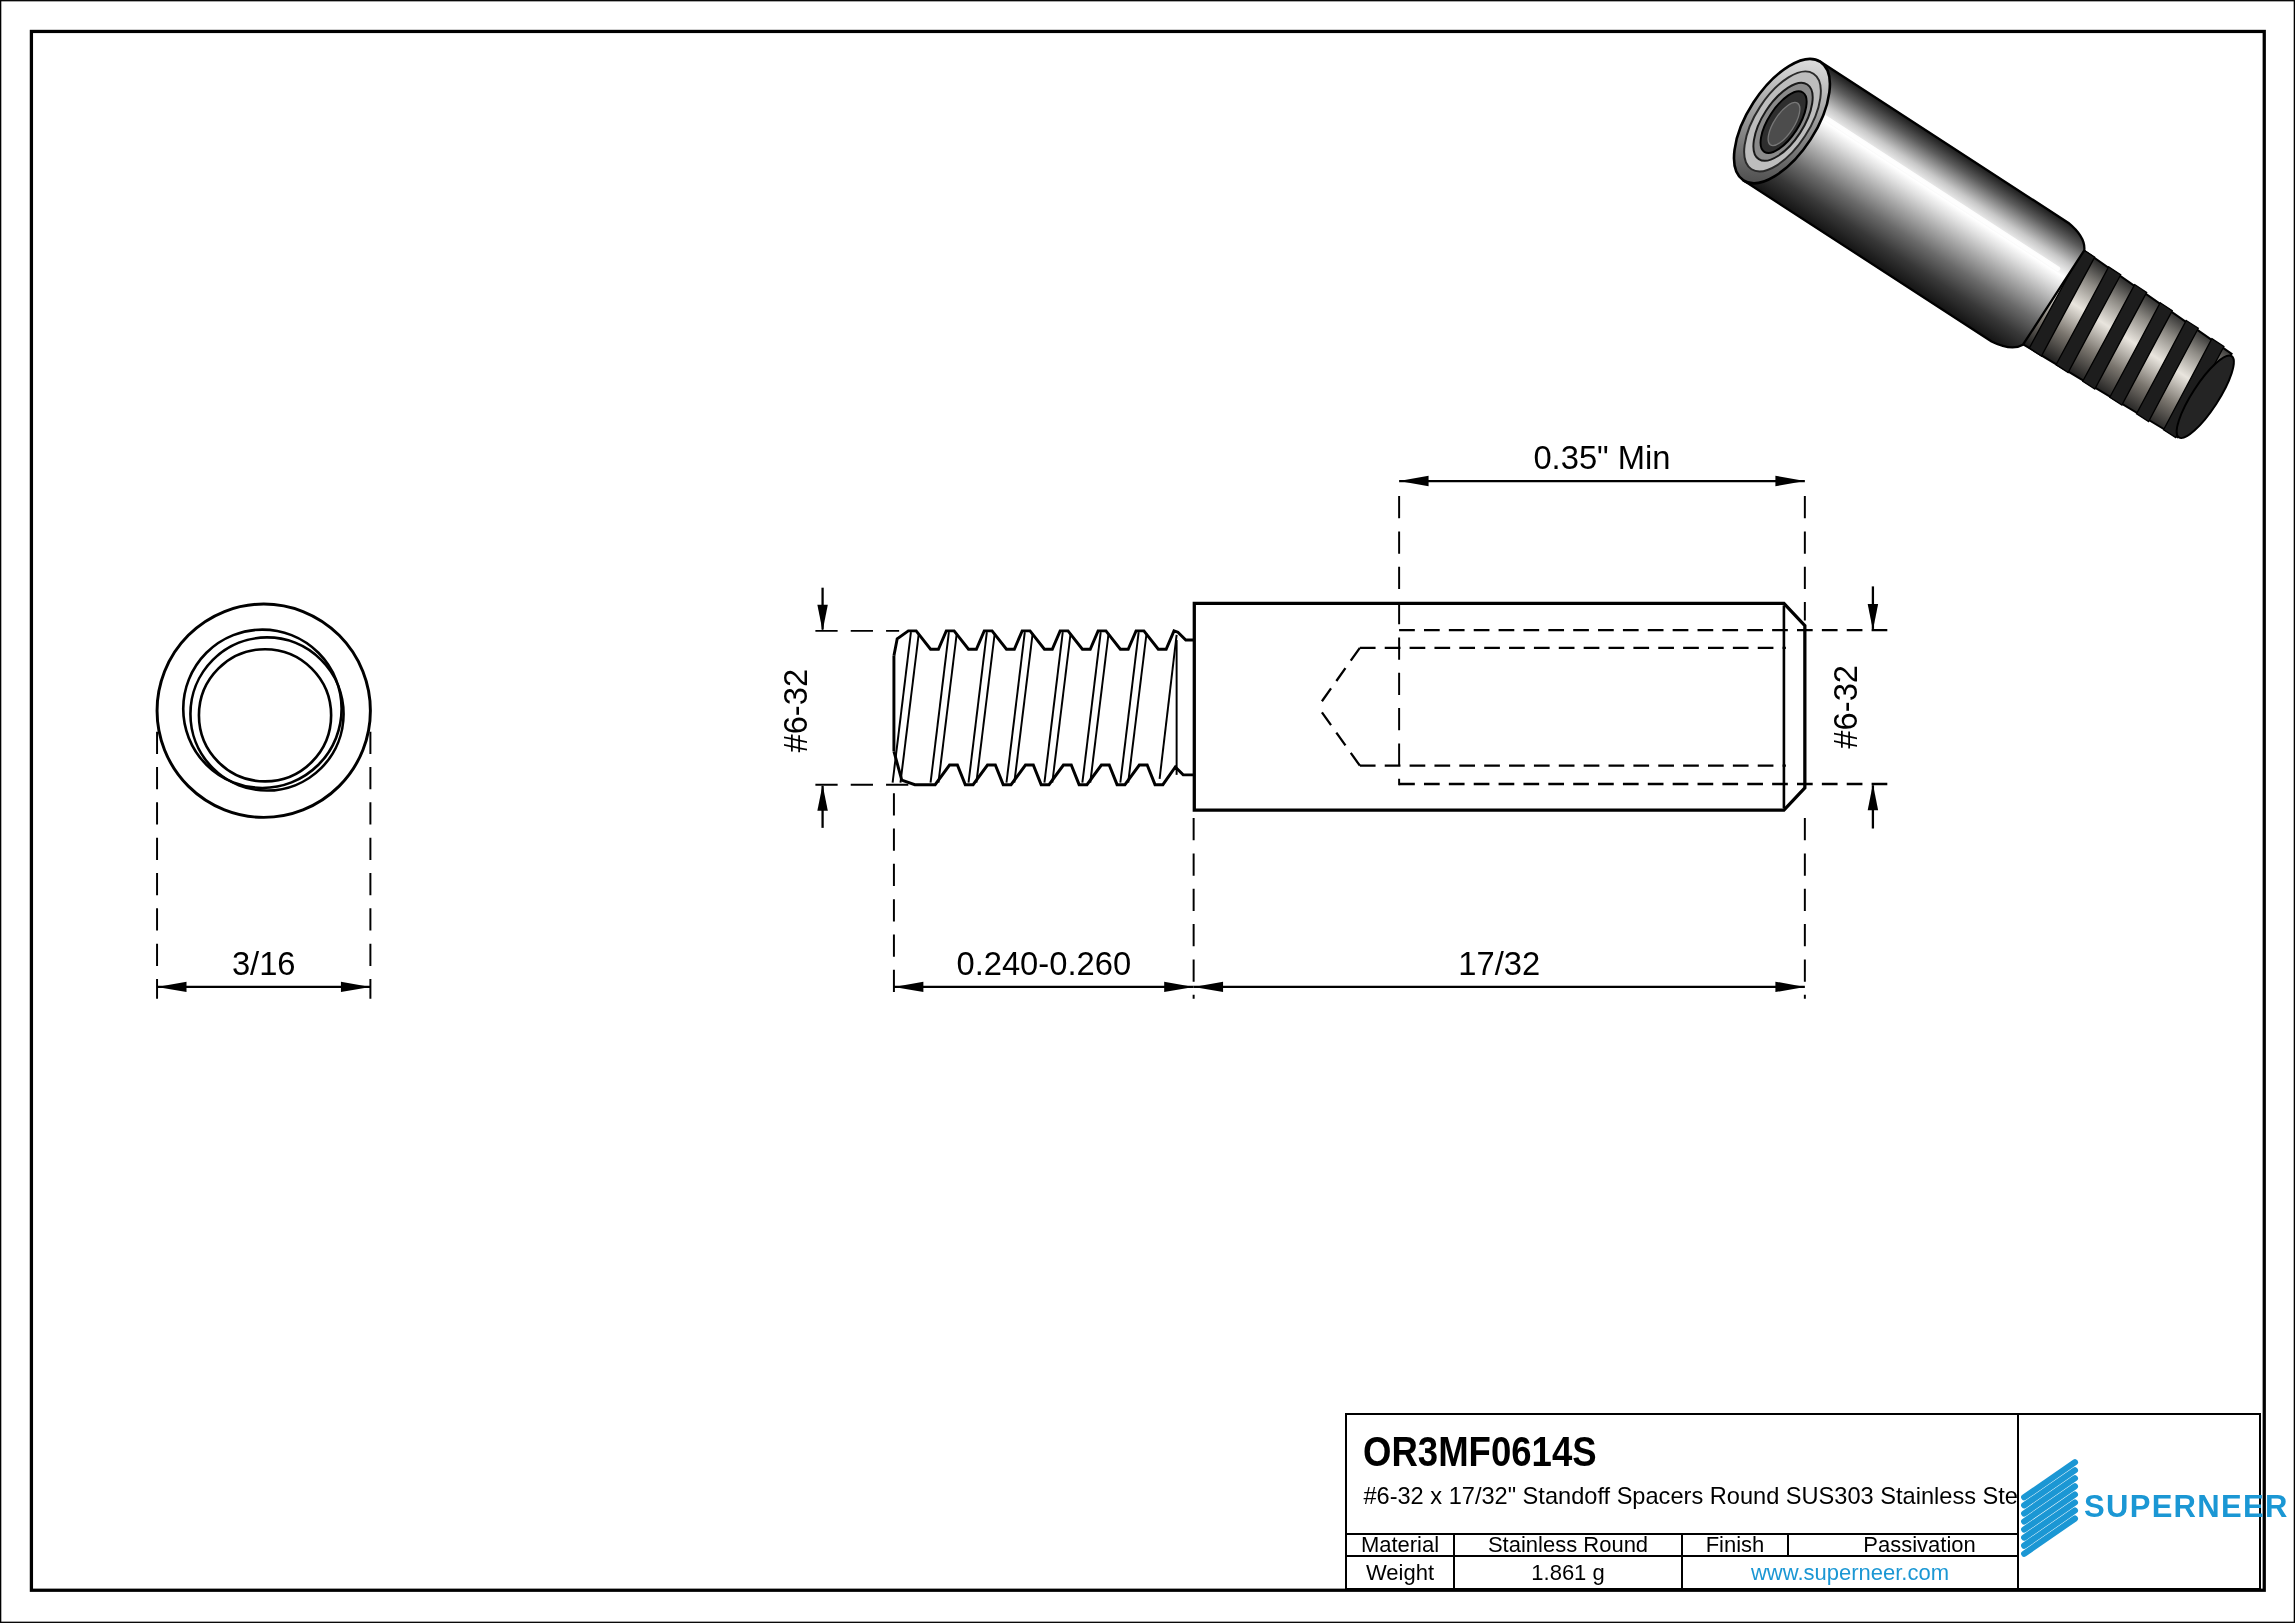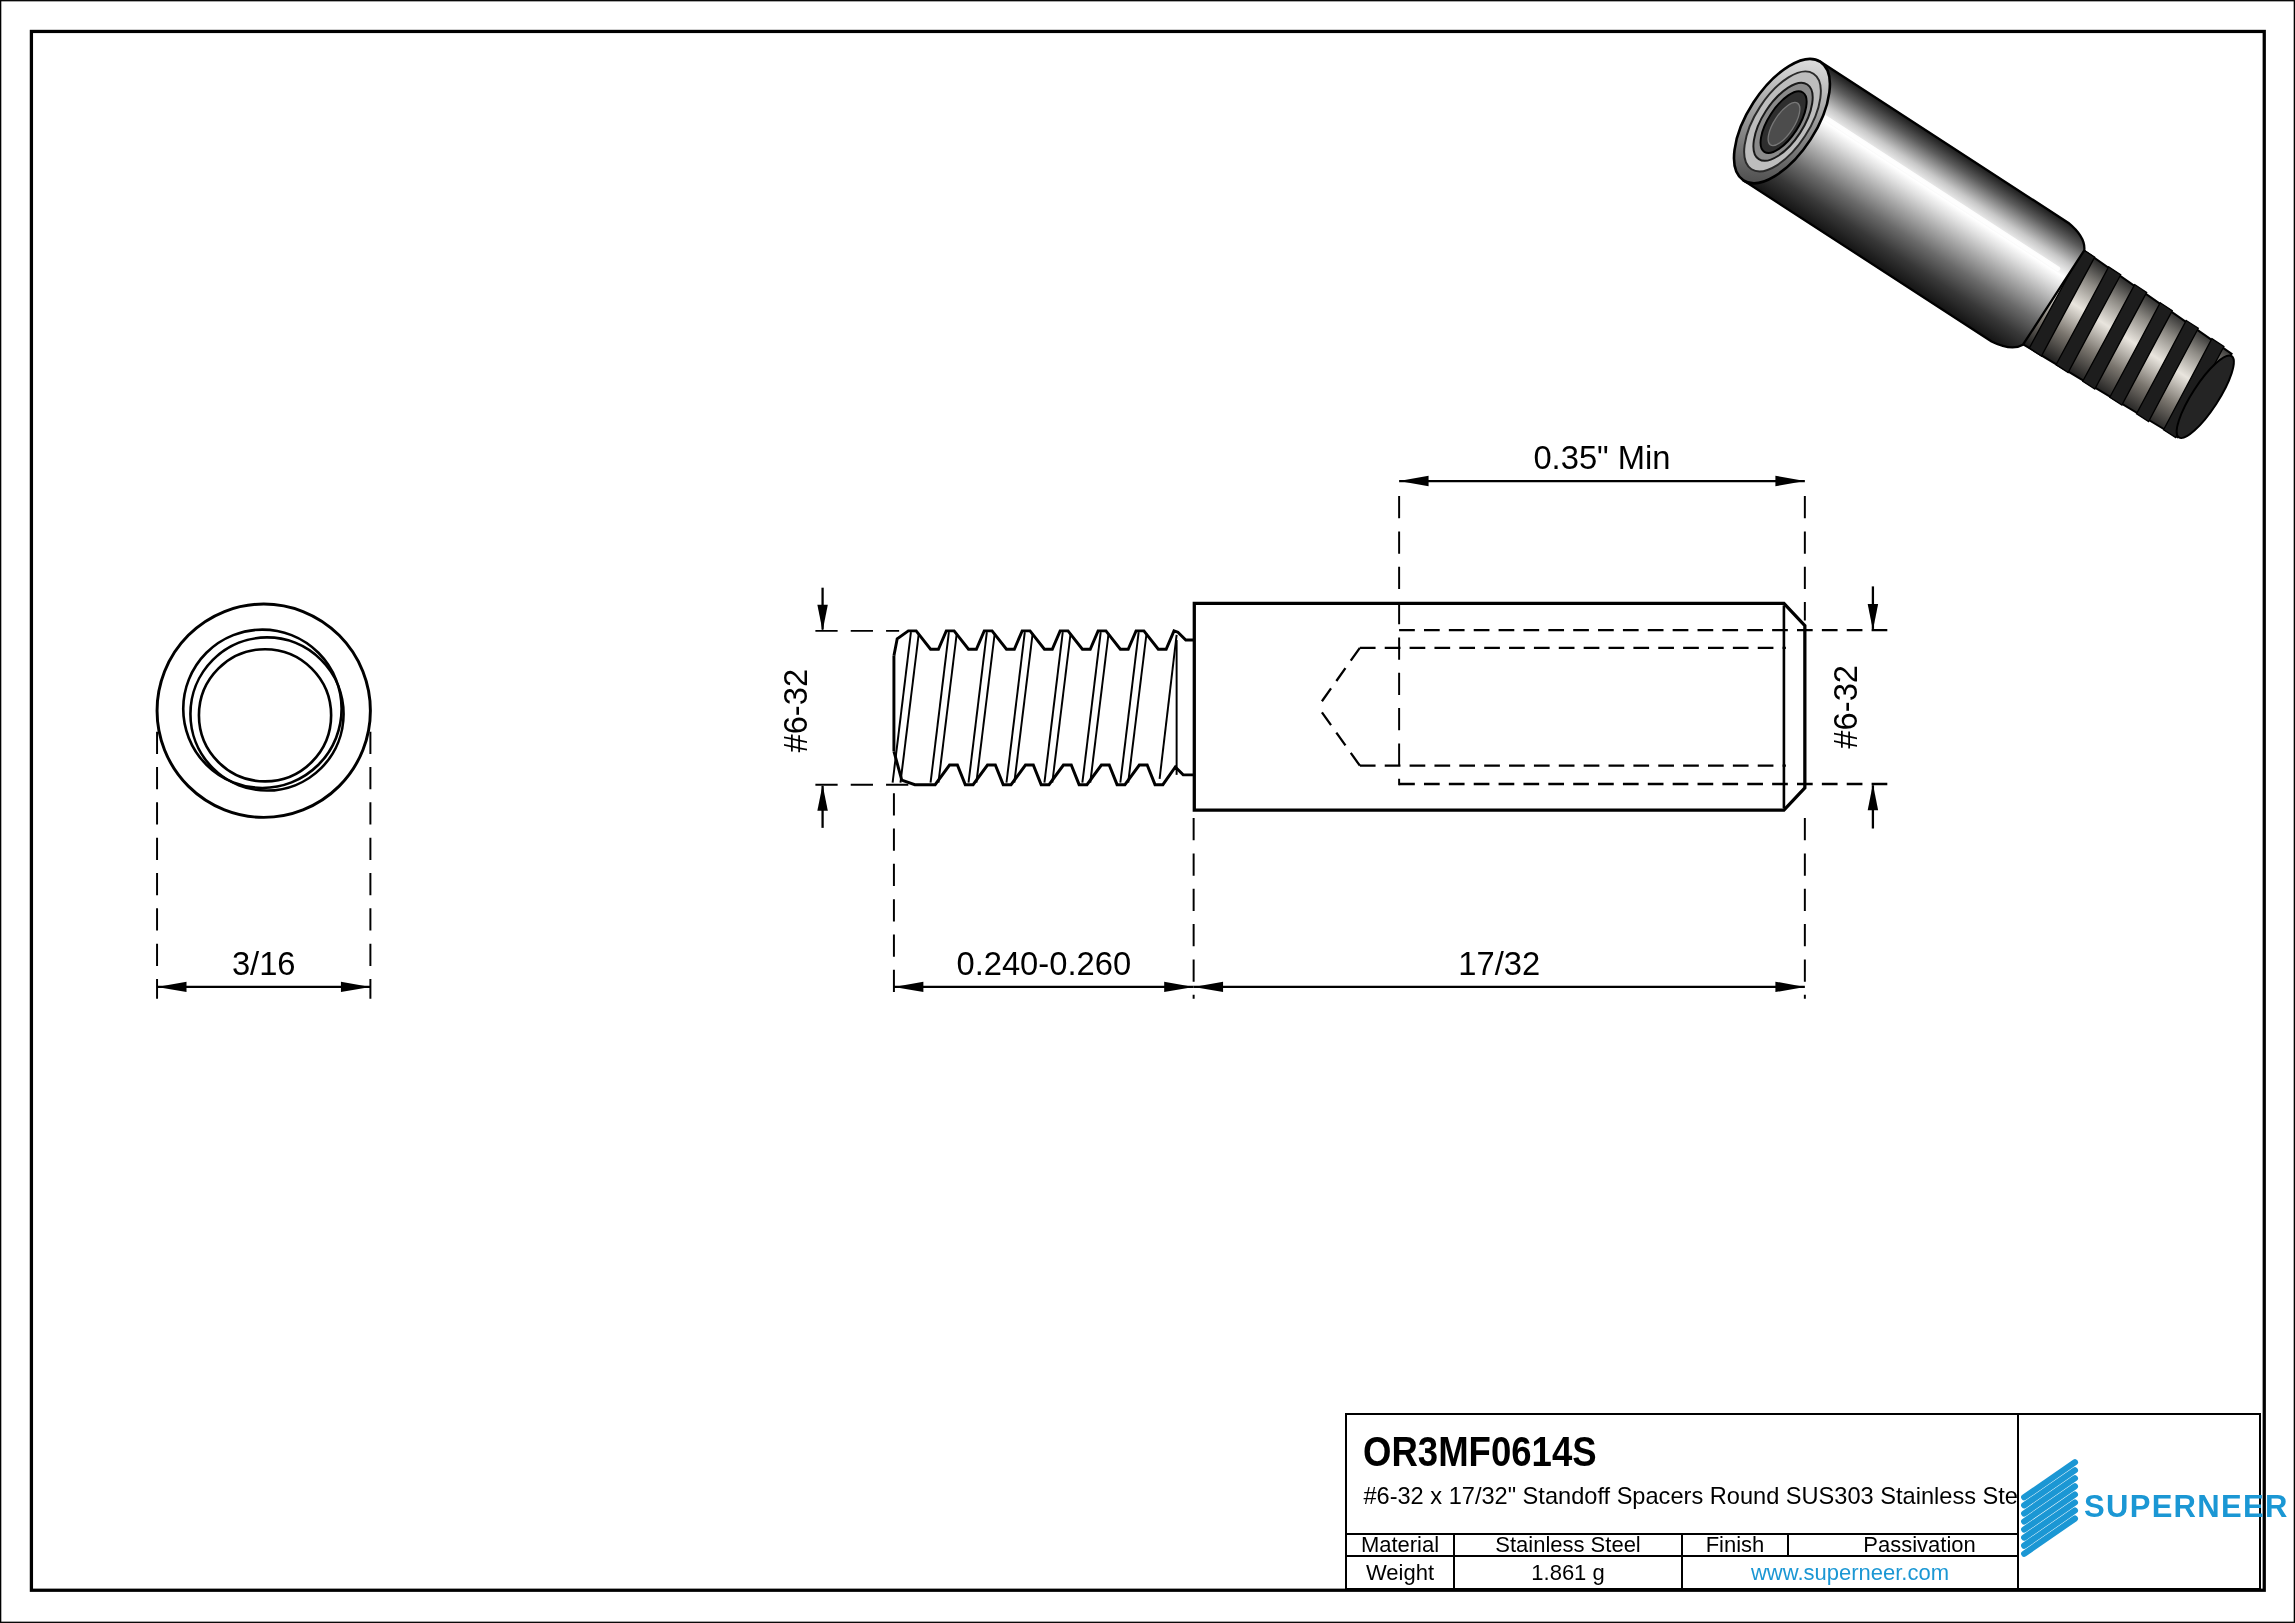--- a/index.html
+++ b/index.html
@@ -197,21 +197,21 @@
 <div class="tblock">
   <div class="tb-left">
     <div class="tb-desc">
       <div class="part-number">OR3MF0614S</div>
       <div class="desc-wrap">
         <div class="desc-line">#6-32 x 17/32" Standoff Spacers Round SUS303 Stainless Steel</div>
       </div>
     </div>
     <div class="tb-row r1">
       <div class="cell w1">Material</div>
-      <div class="cell w2">Stainless Steel</div>
+      <div class="cell w2">Stainless Round</div>
       <div class="cell w3">Finish</div>
       <div class="cell w4">Passivation</div>
     </div>
     <div class="tb-row r2">
       <div class="cell w1">Weight</div>
       <div class="cell w2">1.861 g</div>
       <div class="cell w5 link">www.superneer.com</div>
     </div>
   </div>
   <div class="tb-logo">

